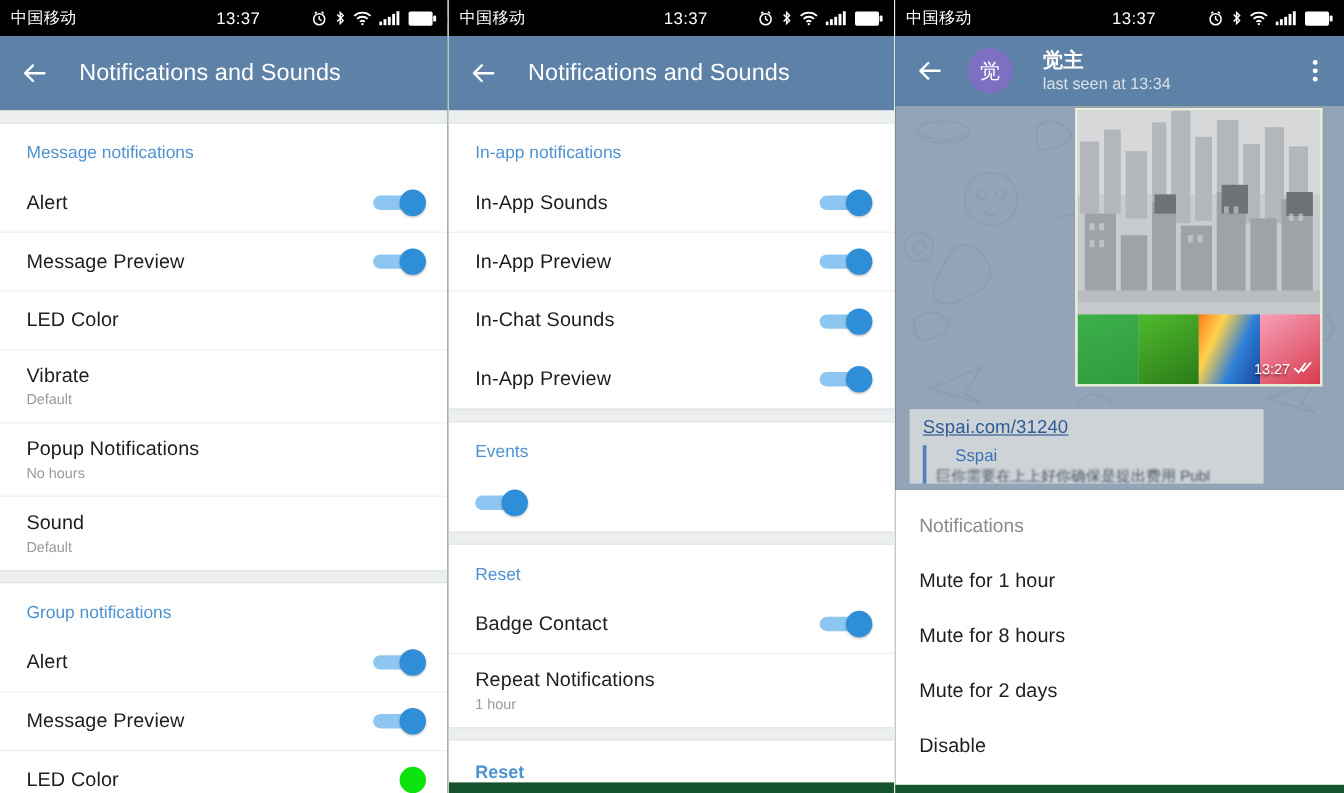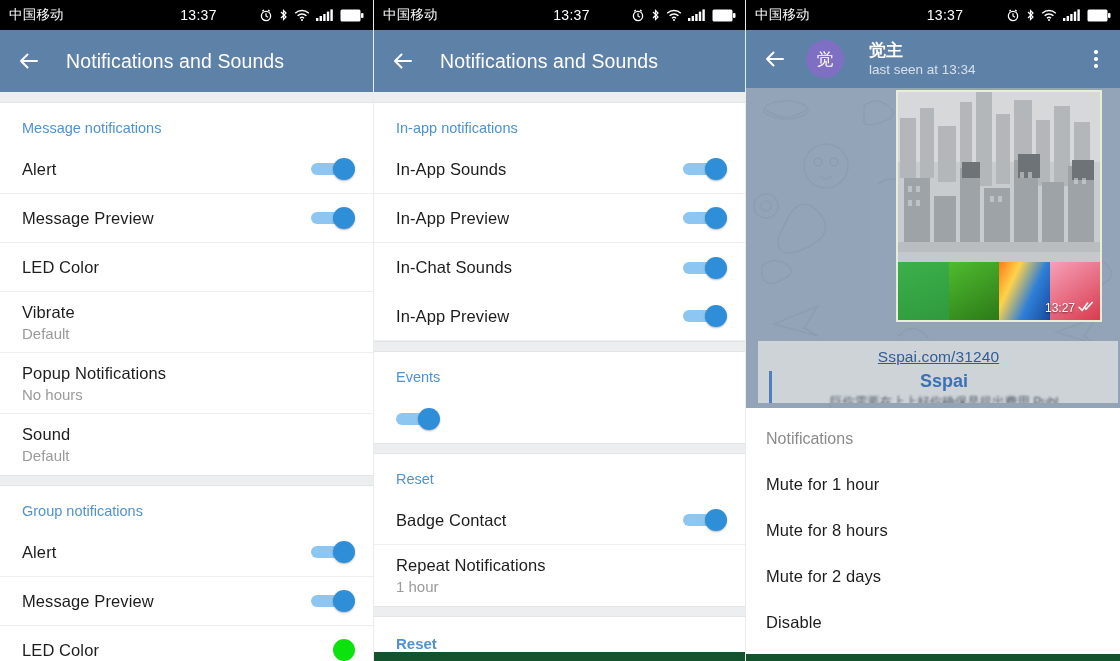--- a/index.html
+++ b/index.html
@@ -76,63 +76,62 @@
     padding: 17px 18px 9px 22px;
   }
   .row {
     display: flex; align-items: center; min-height: 49px;
     padding: 0 18px 0 22px; border-bottom: 1px solid #eceef0;
     position: relative;
   }
   .row.tall { min-height: 61px; }
   .row-txt { flex: 1 1 auto; min-width: 0; }
   .row-title { font-size: 16.5px; color: #1d1d1d; letter-spacing: .1px; }
-  .row-sub { font-size: 15px; color: #9a9a9a; margin-top: 3px; }
+  .row-sub { font-size: 12px; color: #9a9a9a; margin-top: 3px; }
 
   .sw { width: 44px; height: 22px; position: relative; flex: 0 0 44px; }
   .sw .track {
     position: absolute; left: 0; top: 5px; width: 36px; height: 12px;
     border-radius: 6px; background: #8dc6f0;
   }
   .sw .knob {
     position: absolute; right: 0; top: 0; width: 22px; height: 22px;
     border-radius: 50%; background: #2e8fd8;
     box-shadow: 0 1px 2px rgba(0,0,0,.28);
   }
   .leddot { width: 22px; height: 22px; border-radius: 50%; background: #0ce20c; flex: 0 0 22px; }
   .reset-link { color: #4f92d0; font-size: 15px; font-weight: bold; padding: 18px 22px 0 22px; }
 
   
   .chat-body {
     position: relative; height: 320px; overflow: hidden;
     background: #93a4b8;
-    text-align: center;
   }
   .chat-pattern { position: absolute; inset: 0; opacity: .5; }
   .photo-msg {
     position: absolute; left: 150px; top: 2px; width: 206px; height: 232px;
     border: 2px solid #e8edd5; background: #cfd2d4; overflow: hidden;
   }
   .cityscape { position: absolute; inset: 0; }
   .thumbs { position: absolute; left: 0; right: 0; bottom: 0; height: 58px; display: flex; }
   .thumbs div { flex: 1 1 0; }
   .msg-time {
     position: absolute; right: 6px; bottom: 5px; color: #fff;
     font-size: 12px; display: flex; align-items: center; gap: 3px;
     text-shadow: 0 1px 2px rgba(0,0,0,.55);
   }
   .linkcard {
-    position: absolute; left: 12px; top: 253px; width: 360px; height: 62px;
+    position: absolute; left: 12px; top: 253px; width: 295px; height: 62px;
     background: #ced3d8; padding: 7px 10px 0 11px; overflow: hidden;
   }
   .linkcard .lurl {
     color: #2f5c96; font-size: 15.5px; text-decoration: underline; letter-spacing: .1px;
   }
   .linkcard .lbody { margin-top: 5px; padding-left: 8px; border-left: 3px solid #4f7fbe; }
-  .linkcard .ltitle { color: #3d71b5; font-size: 18px; font-weight: bold; }
+  .linkcard .ltitle { color: #3d71b5; font-size: 14px; font-weight: normal; margin-left: 16px; }
   .linkcard .ldesc { color: #4a5560; font-size: 12.5px; margin-top: 2px; filter: blur(1.1px); }
 
   .sheet { background: #fff; height: 246px; padding: 0 20px; }
   .sheet-title { color: #8b8b8b; font-size: 16px; padding: 22px 0 0 0; }
   .sheet-item { font-size: 16.5px; color: #1d1d1d; padding: 27px 0 0 0; letter-spacing: .1px; }
 </style>
 </head>
 <body>
 
 <div class="screens">

